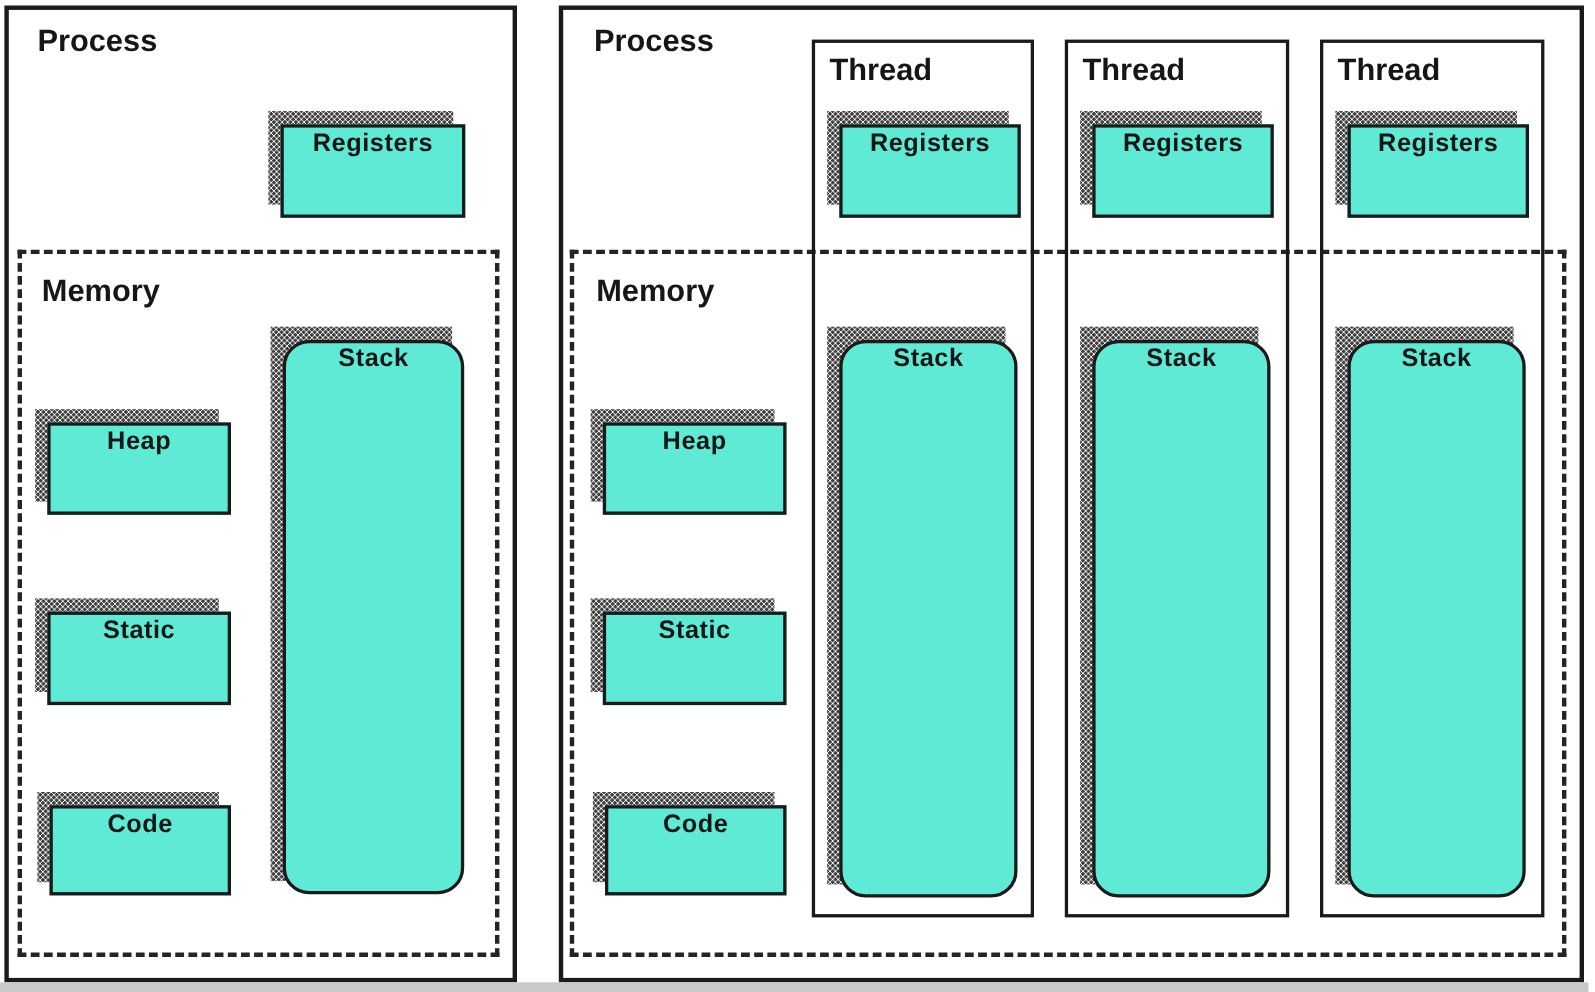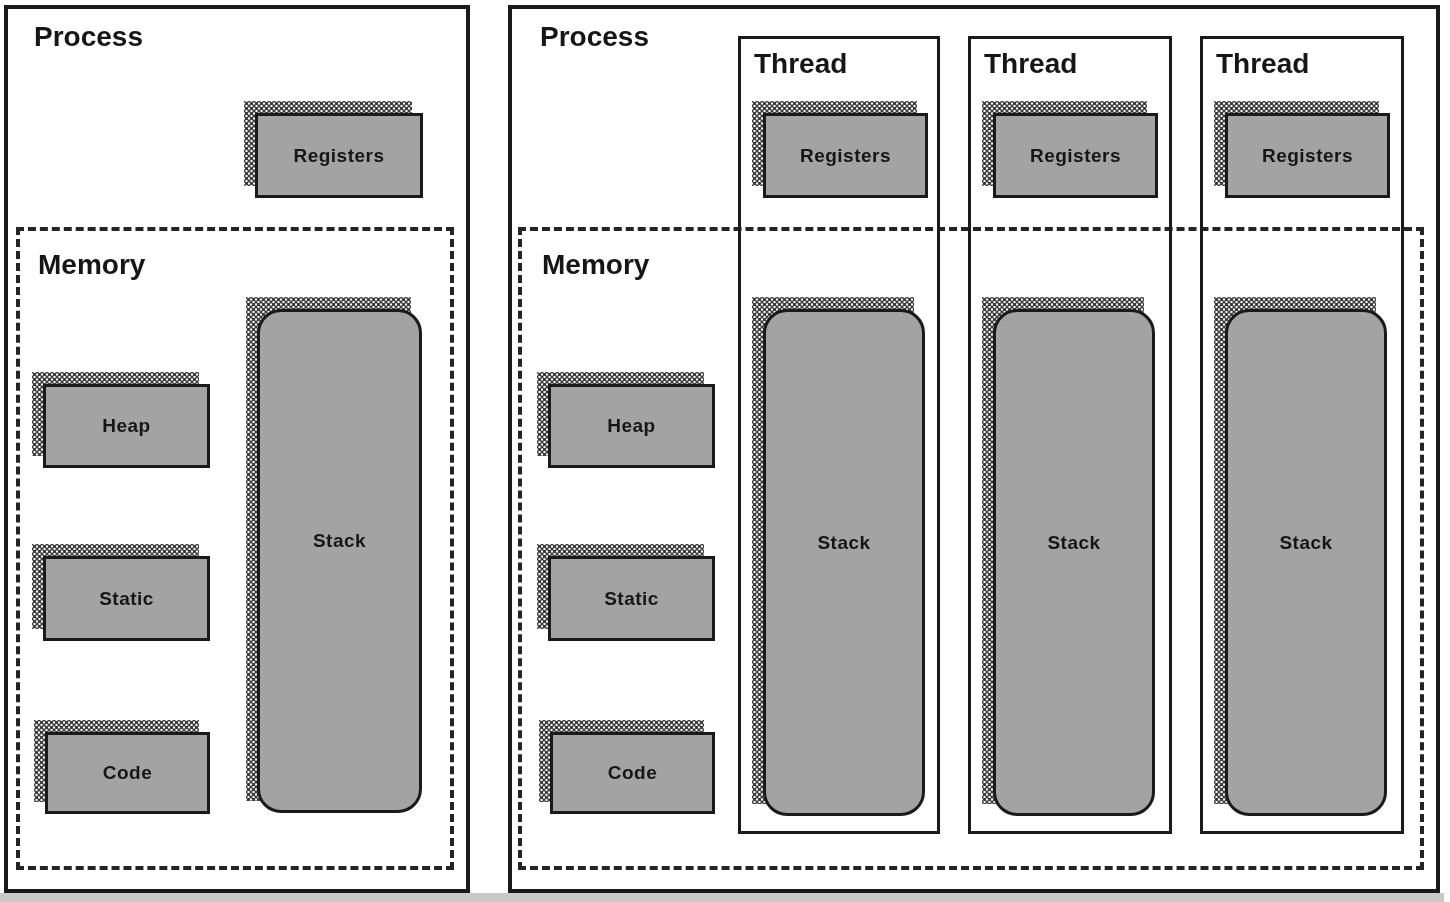--- a/index.html
+++ b/index.html
@@ -29,23 +29,23 @@
     border:4px dashed #242424; background:transparent;
   }
   
   .thread{
     position:absolute; box-sizing:border-box;
     border:3px solid var(--line); background:transparent;
   }
   
   .sbox{
     position:absolute; box-sizing:border-box;
-    background:#a3a3a3; border:3px solid var(--line);
-    display:flex; align-items:center; justify-content:center;
-    font-size:19px; letter-spacing:0.5px;
+    background:#5eead4; border:3px solid var(--line);
+    display:flex; align-items:flex-start; justify-content:center;
+    font-size:23px; letter-spacing:0.5px;
   }
   .sbox::before{
     content:""; position:absolute; z-index:-1;
     left:-14px; top:-15px;
     width:calc(100% + 6px); height:calc(100% + 6px);
     background-image:
       radial-gradient(circle, var(--shadow_dot) 1.4px, rgba(0,0,0,0) 1.7px),
       radial-gradient(circle, var(--shadow_dot) 1.4px, rgba(0,0,0,0) 1.7px);
     background-size:5px 5px;
     background-position:0 0, 2.5px 2.5px;

